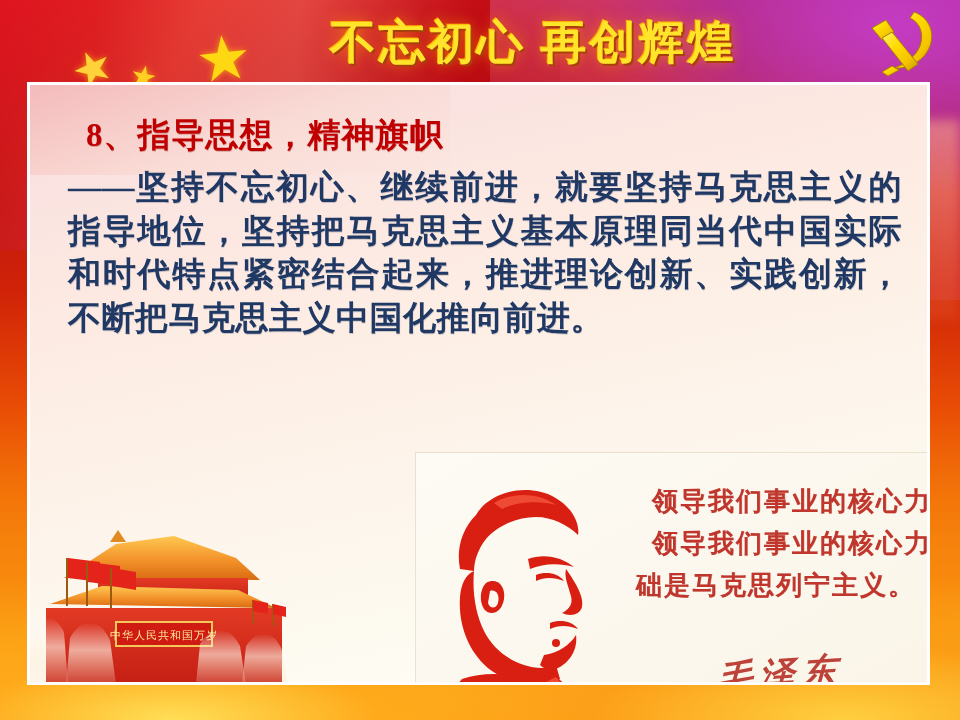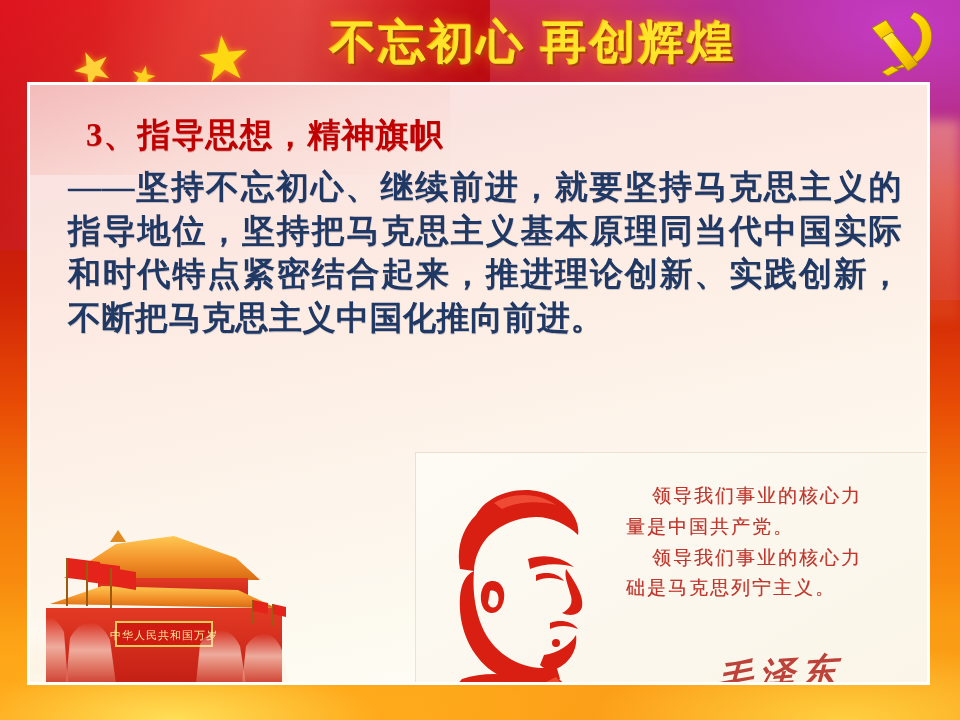--- a/index.html
+++ b/index.html
@@ -194,27 +194,28 @@
     width: 185px; height: 235px;
   }
   .quote-area {
     position: absolute;
     left: 210px; top: 28px;
     width: 300px;
     color: #c4322a;
   }
   .quote-line {
     font-family: "Liberation Serif", "DejaVu Serif", serif;
-    font-size: 19px;
-    font-weight: 400;
+    font-size: 26px;
+    font-weight: 700;
     letter-spacing: 2px;
     line-height: 1.62;
     color: #c0362c;
     white-space: nowrap;
     text-shadow: 0.4px 0.4px 0 rgba(180,50,40,0.4);
+    text-align: center;
   }
   .quote-line.indent { padding-left: 26px; }
   .signature {
     position: absolute;
     left: 300px; top: 198px;
     font-family: "Liberation Serif", "DejaVu Serif", serif;
     font-size: 36px;
     font-weight: 700;
     font-style: italic;
     color: #b8342c;
@@ -313,21 +314,21 @@
 
       <g opacity="0.85">
         <path d="M4 128 C 14 108, 30 108, 40 128 L 44 180 L 0 180 Z" fill="url(#sprayg)"></path>
         <path d="M46 134 C 58 112, 76 114, 86 136 L 92 180 L 42 180 Z" fill="url(#sprayg)"></path>
         <path d="M176 140 C 188 120, 206 122, 216 142 L 222 180 L 172 180 Z" fill="url(#sprayg)"></path>
         <path d="M222 142 C 234 124, 250 126, 258 146 L 264 180 L 218 180 Z" fill="url(#sprayg)"></path>
       </g>
     </svg>
 
     <div class="text-block">
-      <h1 class="heading">3、指导思想，精神旗帜</h1>
+      <h1 class="heading">8、指导思想，精神旗帜</h1>
       <p class="body-para">——坚持不忘初心、继续前进，就要坚持马克思主义的指导地位，坚持把马克思主义基本原理同当代中国实际和时代特点紧密结合起来，推进理论创新、实践创新，不断把马克思主义中国化推向前进。</p>
     </div>
 
     <div class="photo">
 
       <svg class="mao-portrait" viewBox="0 0 185 235">
         <g fill="#d81f12">
 
           <path d="M44 42 C 58 18, 96 10, 122 24 C 140 34, 148 50, 146 62
                    C 136 52, 120 44, 104 44 C 86 44, 66 52, 54 66
@@ -357,21 +358,20 @@
                    C 118 198, 112 196, 108 192 Z"></path>
 
           <path d="M30 206 C 54 198, 84 200, 108 210 L 120 200 L 136 214
                    C 150 222, 162 228, 170 235 L 20 235 C 20 224, 24 212, 30 206 Z"></path>
           <path d="M108 212 L 124 204 L 136 218 L 118 226 Z" fill="#ef4a33"></path>
         </g>
       </svg>
 
       <div class="quote-area">
         <div class="quote-line indent">领导我们事业的核心力</div>
-        <div class="quote-line">量是中国共产党。</div>
         <div class="quote-line indent">领导我们事业的核心力</div>
         <div class="quote-line">础是马克思列宁主义。</div>
       </div>
 
       <div class="signature">毛泽东</div>
     </div>
   </div>
 </div>
 
 </body></html>

